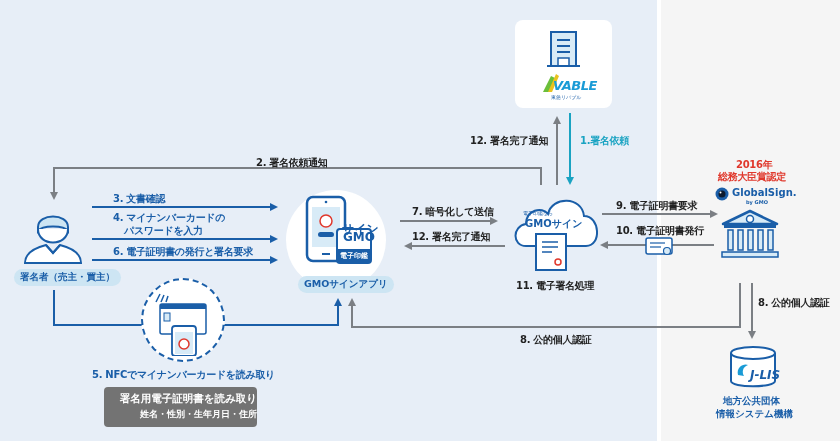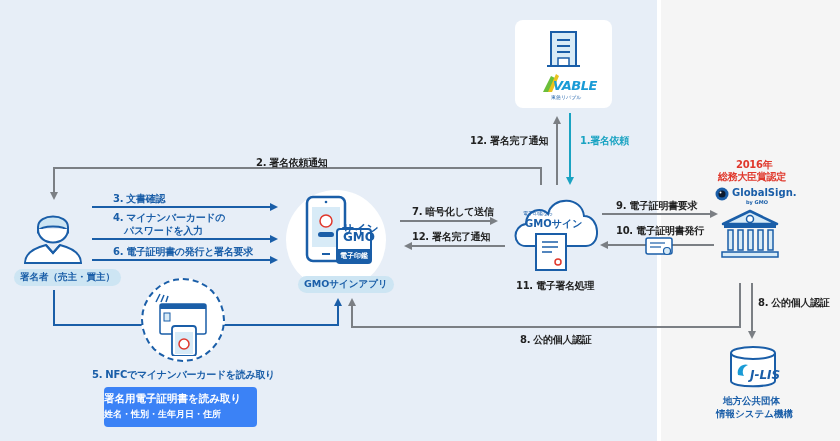--- a/index.html
+++ b/index.html
@@ -9,22 +9,22 @@
   .panel-right { position:absolute; left:661px; top:0; width:179px; height:441px; background:#f5f5f5; }
   svg.lines { position:absolute; left:0; top:0; width:840px; height:441px; }
   .lbl { position:absolute; font-size:10px; color:#222; white-space:nowrap; font-weight:bold; letter-spacing:-0.3px; }
   .lbl.blue { color:#1a5ea8; }
   .lbl.teal { color:#1aa3c2; }
   .lbl.red { color:#e0382c; font-weight:bold; text-align:left; }
   .pill { position:absolute; font-size:9.5px; font-weight:bold; color:#1a5ea8; background:#cde5f3;
           border-radius:10px; padding:2px 6px; white-space:nowrap; }
   .circle { position:absolute; border-radius:50%; background:#ffffff; }
   .card { position:absolute; background:#ffffff; border-radius:8px; }
-  .info-box { position:absolute; left:104px; top:387px; width:153px; height:40px; background:#3b82f6;
-              border-radius:4px; color:#fff; text-align:left; font-weight:bold; }
+  .info-box { position:absolute; left:104px; top:387px; width:153px; height:40px; background:#737373;
+              border-radius:4px; color:#fff; text-align:right; font-weight:bold; }
   .info-box .t1 { font-size:10.5px; margin-top:5px; }
   .info-box .t2 { font-size:9px; margin-top:2px; }
 </style>
 </head>
 <body>
 
 <div class="panel-left"></div>
 <div class="panel-right"></div>
 
 <svg class="lines" viewBox="0 0 840 441">

